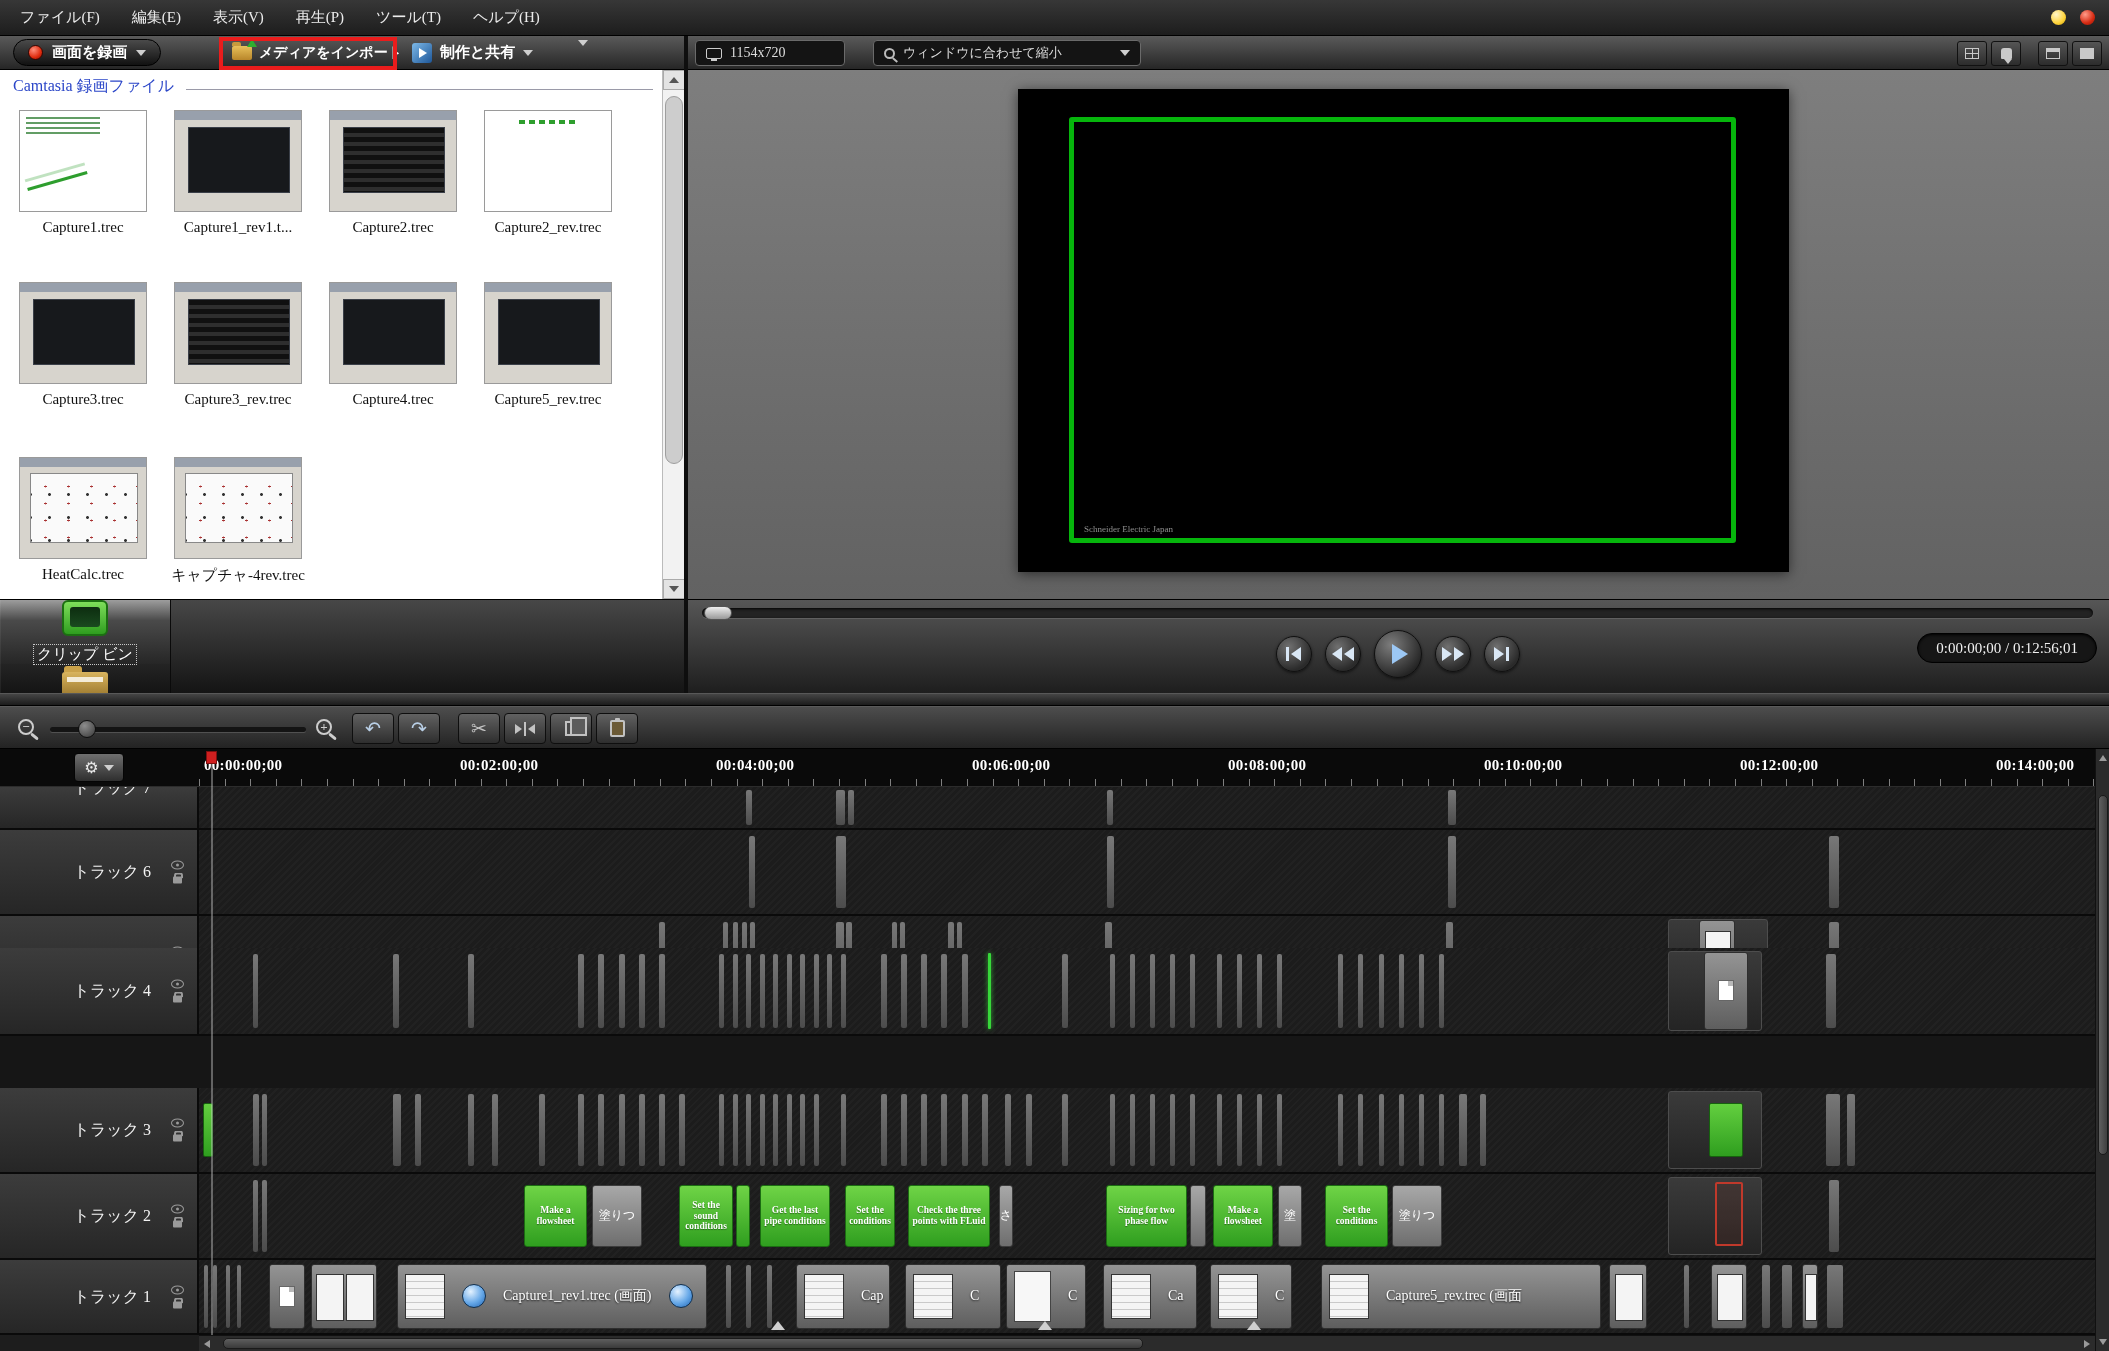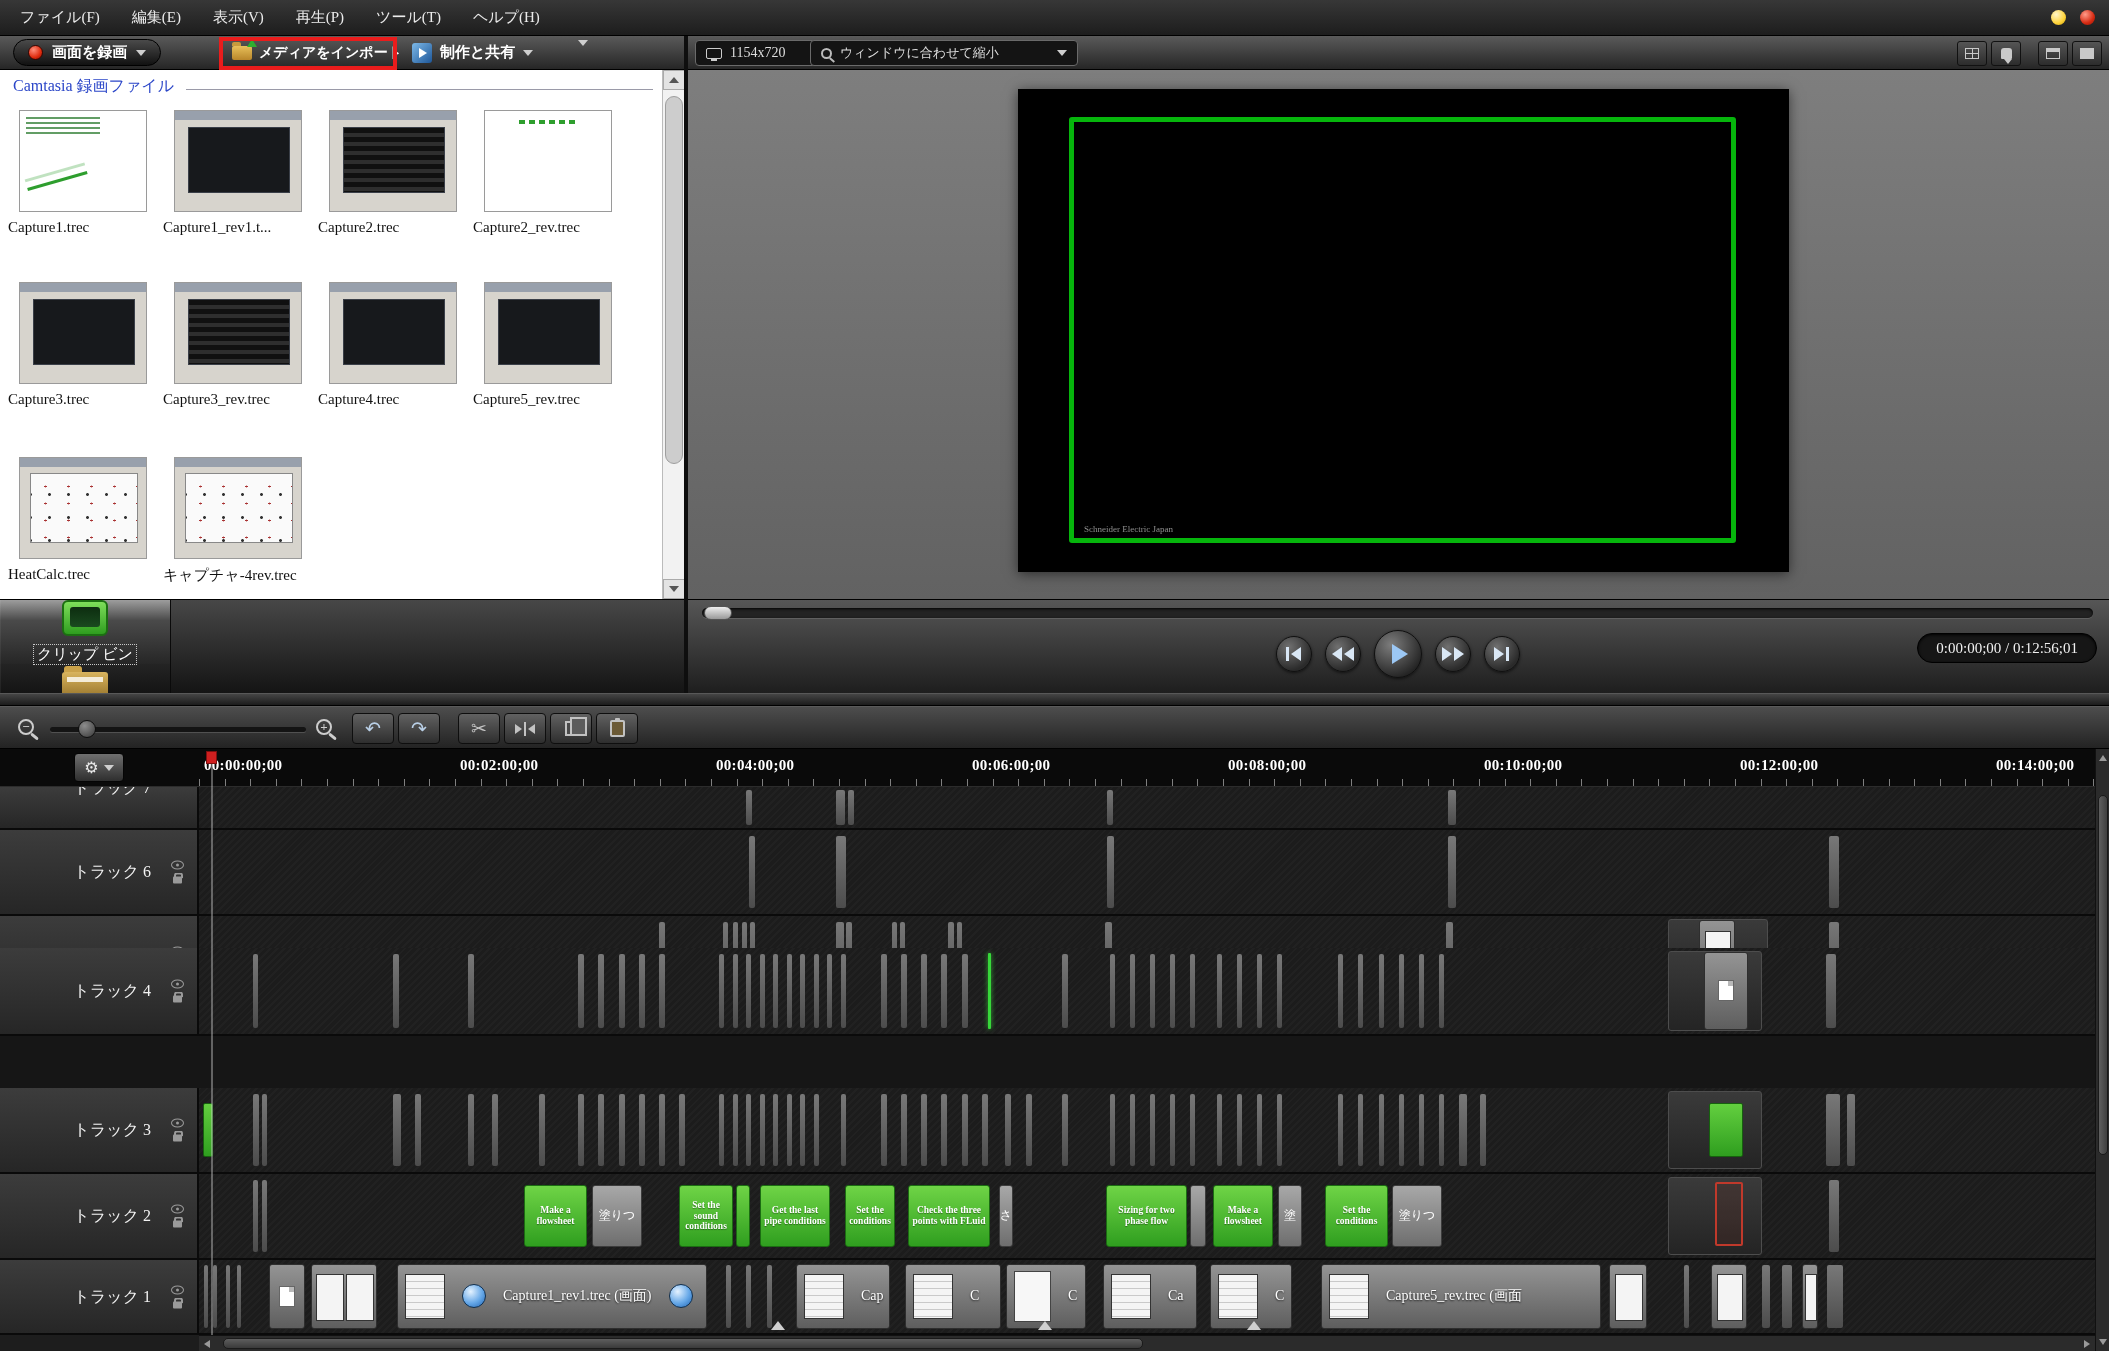--- a/index.html
+++ b/index.html
@@ -37,21 +37,21 @@
     color:#fff;font-size:15px;font-weight:bold;}
   .produce-ic{width:20px;height:20px;border-radius:3px;background:linear-gradient(135deg,#7db9e8,#1e5799);position:relative;}
   .produce-ic::after{content:"";position:absolute;left:7px;top:5px;width:0;height:0;
     border-top:5px solid transparent;border-bottom:5px solid transparent;border-left:8px solid #fff;}
   #toolbar-overflow{position:absolute;left:578px;top:10px;}
 
   
   .pv-box{position:absolute;top:4px;height:26px;background:#141414;border:1px solid #6a6a6a;border-radius:4px;
     display:flex;align-items:center;gap:8px;padding:0 10px;color:#ddd;font-size:14px;}
   #pv-size{left:695px;width:150px;}
-  #pv-zoom{left:810px;width:268px;font-size:13px;}
+  #pv-zoom{left:873px;width:268px;font-size:13px;}
   .monitor-ic{width:16px;height:11px;border:1px solid #ccc;border-radius:2px;position:relative;flex:none;}
   .monitor-ic::after{content:"";position:absolute;left:4px;bottom:-3px;width:6px;height:2px;background:#ccc;}
   .search-ic{width:11px;height:11px;border:2px solid #bbb;border-radius:50%;position:relative;flex:none;}
   .search-ic::after{content:"";position:absolute;right:-5px;bottom:-4px;width:6px;height:2px;background:#bbb;transform:rotate(40deg);}
   #pv-zoom .caret{margin-left:auto;}
   .pv-icon{position:absolute;top:5px;width:30px;height:25px;border-radius:3px;
     background:linear-gradient(#555,#2c2c2c);border:1px solid #111;display:flex;align-items:center;justify-content:center;}
   .mi-grid{width:14px;height:11px;border:1px solid #c9c9c9;
     background-image:linear-gradient(90deg,transparent 6px,#c9c9c9 6px,#c9c9c9 7px,transparent 7px),
                      linear-gradient(transparent 4px,#c9c9c9 4px,#c9c9c9 5px,transparent 5px);}
@@ -60,21 +60,21 @@
     border-left:4px solid transparent;border-right:4px solid transparent;border-top:5px solid #c9c9c9;}
   .mi-win{width:14px;height:11px;border:1px solid #c9c9c9;position:relative;}
   .mi-win::before{content:"";position:absolute;left:0;top:0;right:0;height:3px;background:#c9c9c9;}
   .mi-win2{width:14px;height:11px;background:#c9c9c9;}
 
   
   #clip-bin{position:absolute;left:0;top:70px;width:686px;height:529px;background:#fff;overflow:hidden;}
   #bin-header{position:absolute;left:13px;top:6px;display:flex;align-items:center;gap:12px;width:640px;}
   #bin-title{color:#2b46c8;font-size:16px;white-space:nowrap;}
   #bin-rule{flex:1;height:1px;background:#9a9aa8;margin-top:5px;}
-  .bin-item{position:absolute;width:150px;text-align:left;cursor:default;}
+  .bin-item{position:absolute;width:150px;text-align:center;cursor:default;}
   .bin-thumb{width:128px;height:102px;margin:0 auto;border:1px solid #9a9a9a;background:#ddd;position:relative;overflow:hidden;}
   .bin-label{margin-top:7px;font-size:15px;color:#111;white-space:nowrap;}
   .var-chart{background:#fff;}
   .var-chart::before{content:"";position:absolute;left:6px;top:6px;width:74px;height:18px;
     background:repeating-linear-gradient(#2e7d32 0 2px,transparent 2px 5px);opacity:.75;}
   .var-chart::after{content:"";position:absolute;left:8px;bottom:20px;width:62px;height:3px;background:#2e9e2e;
     transform:rotate(-16deg);transform-origin:left bottom;box-shadow:0 -9px 0 rgba(46,158,46,.3);}
   .var-gray{background:#d7d4cd;}
   .var-gray::before,.var-gray2::before,.var-dots::before{content:"";position:absolute;left:0;top:0;right:0;height:9px;background:#98a0ac;}
   .var-gray::after{content:"";position:absolute;left:10%;top:16%;width:80%;height:64%;background:#17191c;border:1px solid #3a3f48;}

